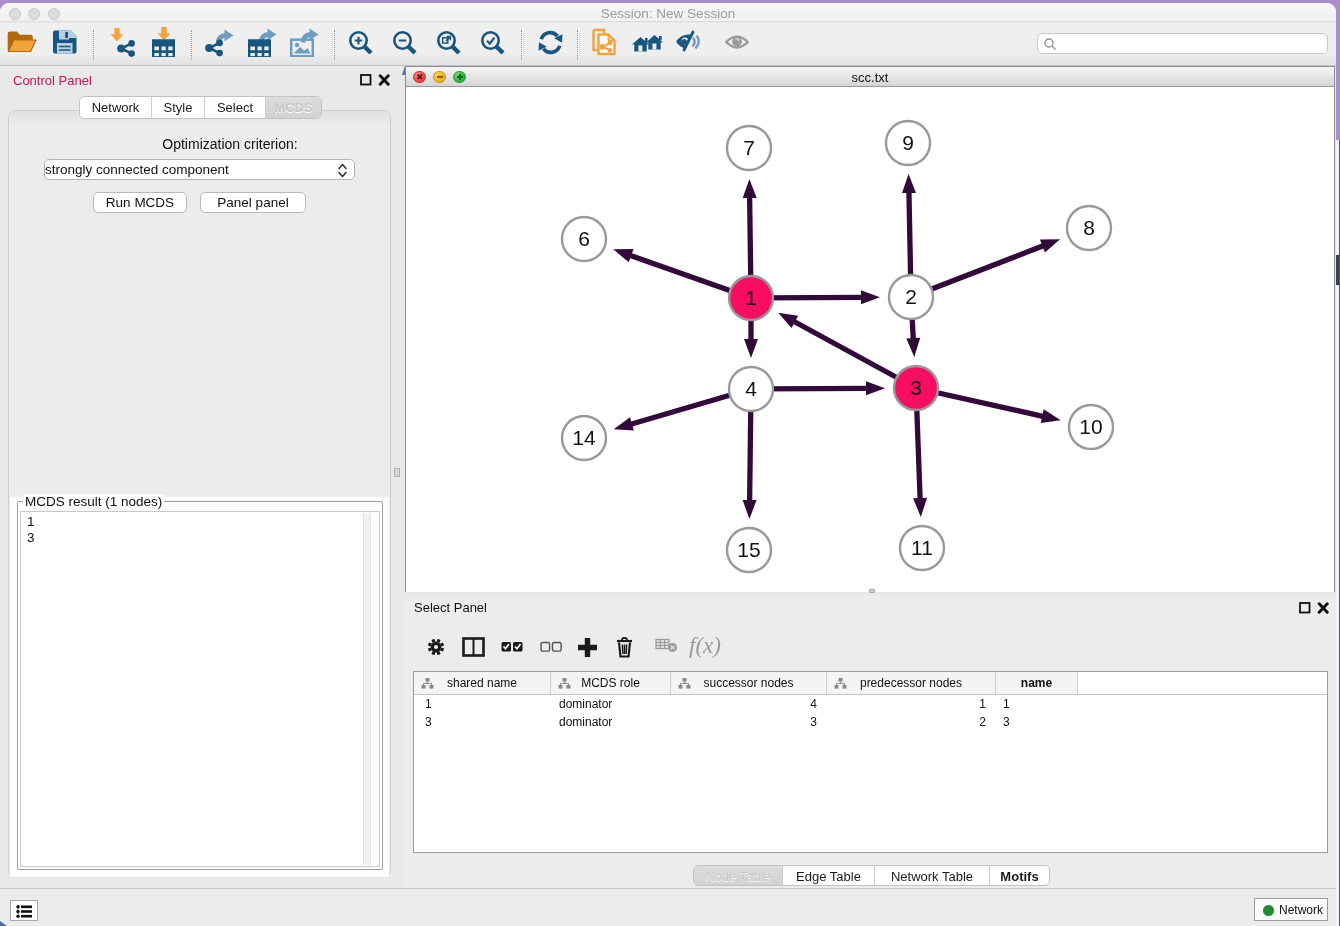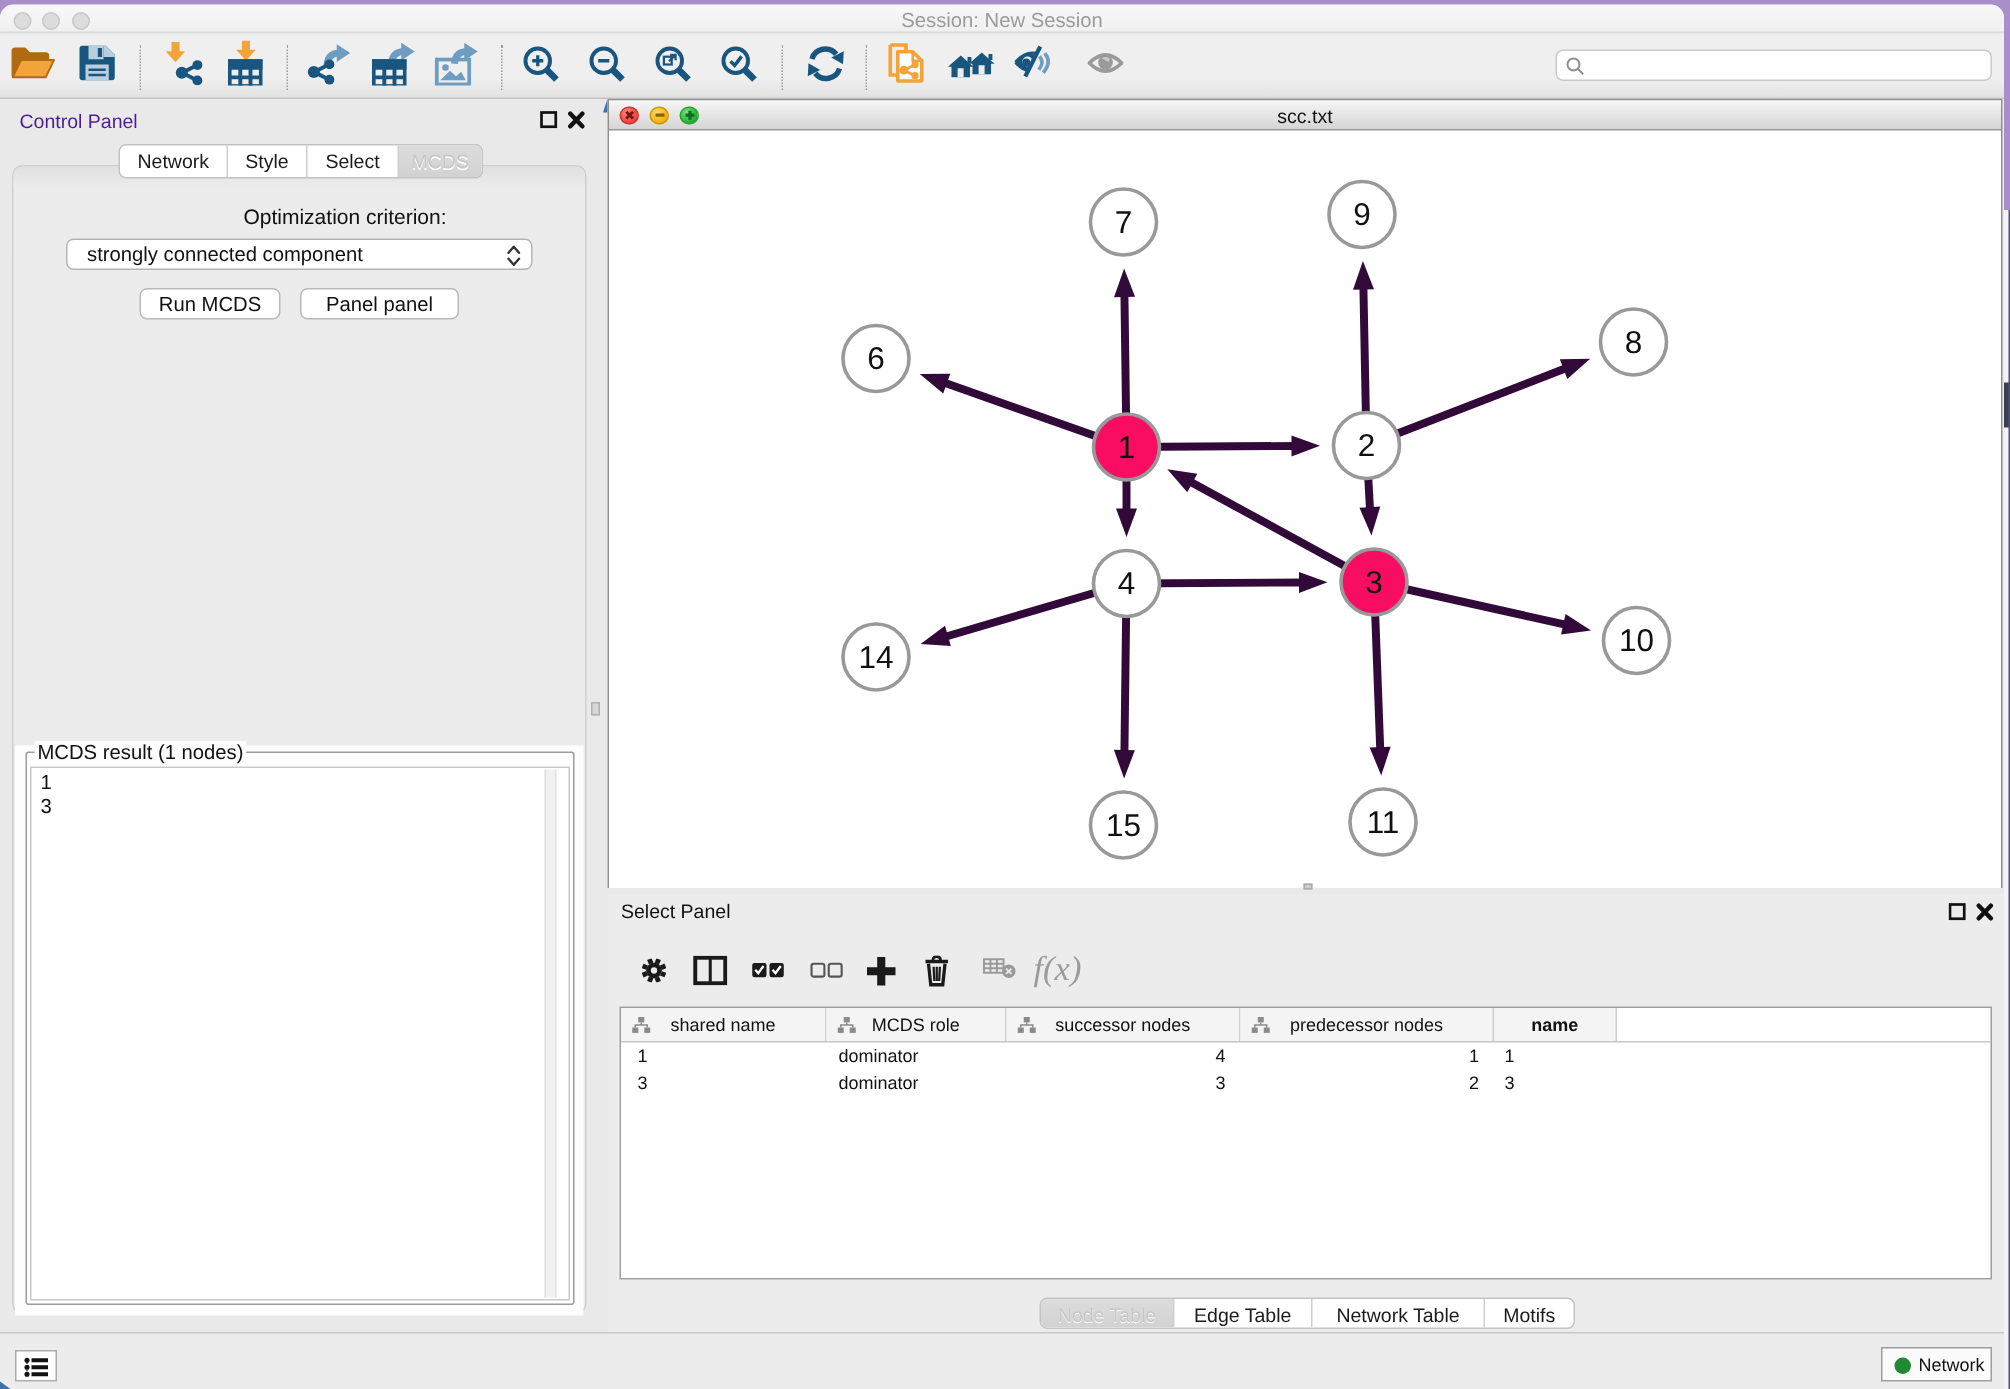--- a/index.html
+++ b/index.html
@@ -17,36 +17,36 @@
 
 #toolbar { position:absolute; left:0; top:20px; width:100%; height:43px;
   background:linear-gradient(#efefef 70%,#e2e2e2); border-bottom:1px solid #c2c2c2; }
 .tsep { position:absolute; top:7px; height:30px; width:0; border-left:1px dotted #9a9a9a; }
 .ticon { position:absolute; top:8px; transform:translateY(-1px); }
 #search { position:absolute; left:1037px; top:10px; width:291px; height:21px;
   background:#fff; border:1px solid #c9c9c9; border-radius:5px; }
 #search svg { position:absolute; left:5px; top:3px; }
 
 #cp { position:absolute; left:0; top:63px; width:392px; height:825px; background:#e9e9e9; }
-#cp-title { position:absolute; left:13px; top:7px; font-size:13px; color:#4c1d95; }
+#cp-title { position:absolute; left:13px; top:7px; font-size:13px; color:#be185d; }
 .panebtns { position:absolute; top:8px; }
 #cp-tabs { position:absolute; left:79px; top:30px; height:23px; display:flex;
   border:1px solid #c3c3c3; border-radius:5px; overflow:hidden; background:#fff; }
 .seg { font-size:13px; color:#1a1a1a; padding:3px 0; text-align:center; border-right:1px solid #cfcfcf; }
-.seg:last-child { border-right:none; }
+.seg:last-child { border-right:none;font-weight:bold; }
 .seg.sel { background:linear-gradient(#dcdcdc,#d2d2d2); color:#c7c7c7; text-shadow:0 1px 0 #fff; }
 #cp-inner { position:absolute; left:8px; top:44px; width:383px; height:766px;
   background:#ececec; border:1px solid #cfcfcf; border-radius:7px;
 }
 #cp-inner:before { content:""; position:absolute; left:0; top:0; right:0; height:14px;
   background:linear-gradient(#e0e0e0,#ececec); border-radius:7px 7px 0 0; }
 #opt-label { position:absolute; left:8px; top:70px; width:444px; text-align:center; font-size:14px; color:#111; }
 #dropdown { position:absolute; left:44px; top:93px; width:311px; height:21px;
   background:#fff; border:1px solid #b4b4b4; border-radius:5px; font-size:13.5px; color:#111;
-  line-height:19px; padding-left:13px; }
+  line-height:19px; padding-left:0; }
 #dropdown svg { position:absolute; right:6px; top:3px; }
 .btn { position:absolute; height:21px; background:#fff; border:1px solid #b9b9b9; border-radius:5px;
   font-size:13.5px; color:#111; text-align:center; line-height:19px; }
 
 #grp { position:absolute; left:17px; top:435px; width:366px; height:369px;
   border:1px solid #9d9d9d; border-radius:2px; }
 #grp-label { position:absolute; left:5px; top:-8px; background:#fdfdfd; padding:0 2px; font-size:13.5px; color:#111; }
 #grp-text { position:absolute; left:2px; top:9px; right:2px; bottom:2px; background:#fff;
   border:1px solid #c9c9c9; font-size:13.5px; color:#111; line-height:16px; padding:2px 0 0 6px; }
 #grp-sb { position:absolute; right:8px; top:1px; bottom:1px; width:8px; background:#f1f1f1; border-left:1px solid #e0e0e0; border-right:1px solid #e0e0e0;}

